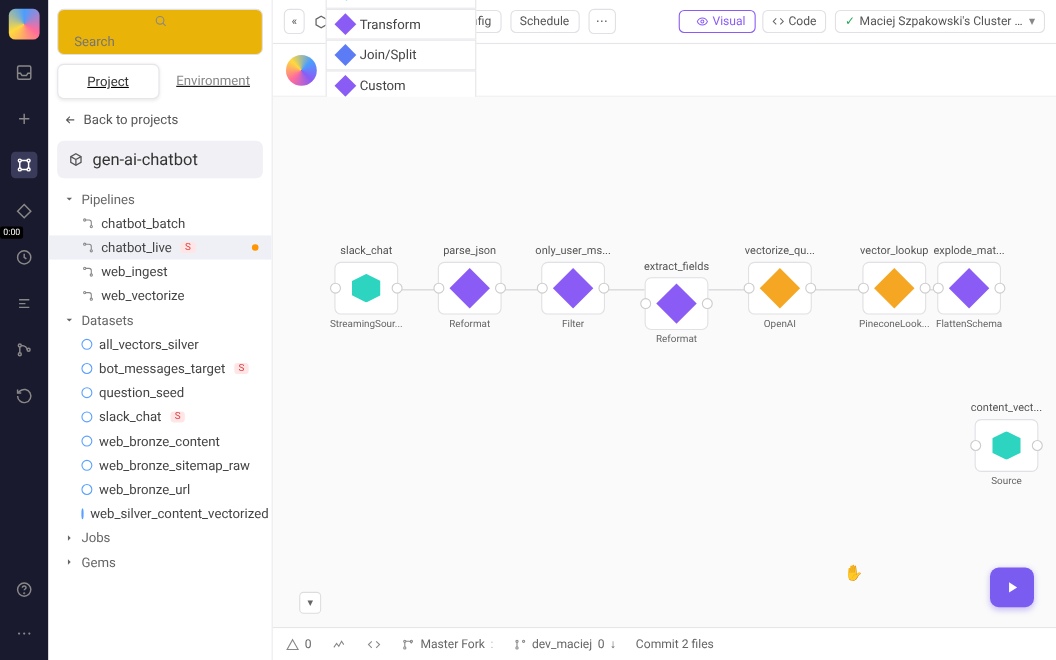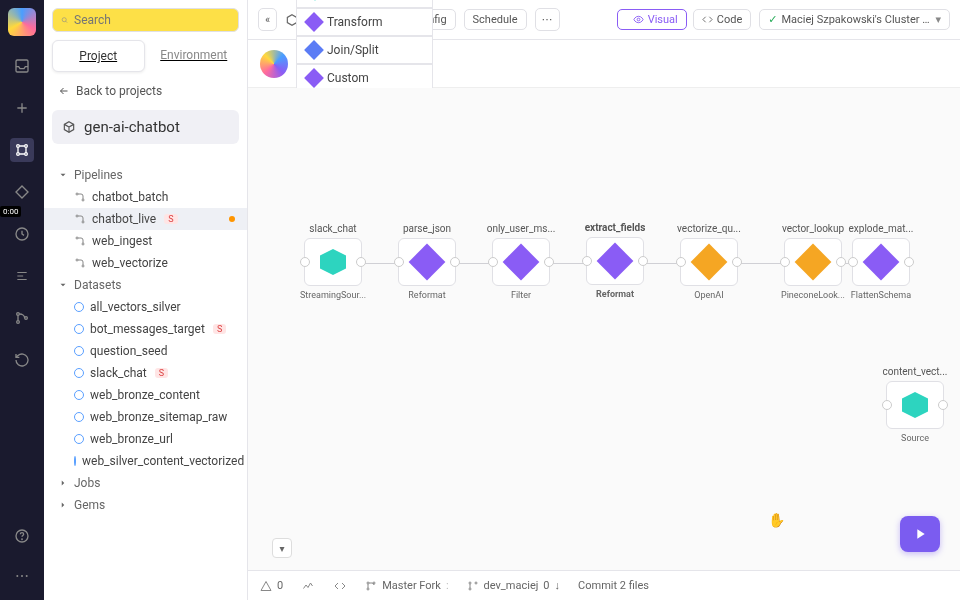--- a/index.html
+++ b/index.html
@@ -11,32 +11,32 @@
 .rail { width: 44px; background: #1a1a2e; display: flex; flex-direction: column; align-items: center; padding-top: 8px; gap: 18px; }
 .rail-logo { width: 28px; height: 28px; border-radius: 6px; background: conic-gradient(from 0deg, #4a9eff, #ff6b9d, #ffd93d, #4a9eff); }
 .rail-icon { width: 24px; height: 24px; display: flex; align-items: center; justify-content: center; color: #888; cursor: pointer; border-radius: 4px; }
 .rail-icon.active { background: #3a3a5a; color: #fff; }
 .rail-spacer { flex: 1; }
 .rail-bottom { display: flex; flex-direction: column; align-items: center; gap: 16px; padding-bottom: 12px; }
 
 
 .sidebar { width: 204px; background: #fff; border-right: 1px solid #e5e5ea; display: flex; flex-direction: column; }
 .search-wrap { padding: 8px; }
-.search { display: flex; align-items: center; gap: 6px; background: #fde047; border: 1px solid #e0e0e5; border-radius: 6px; padding: 4px 8px; font-size: 12px; color: #888; }
+.search { display: flex; align-items: center; gap: 6px; background: #eab308; border: 1px solid #e0e0e5; border-radius: 6px; padding: 4px 8px; font-size: 12px; color: #888; flex-direction: column; }
 .search input { border: none; outline: none; flex: 1; font-size: 12px; background: transparent; }
 
 .tabs { display: flex; padding: 0 8px; gap: 4px; text-decoration: underline; }
 .tab { flex: 1; text-align: center; padding: 8px 4px; font-size: 12px; color: #888; cursor: pointer; border-radius: 6px; }
 .tab.active { background: #fff; color: #333; box-shadow: 0 1px 3px rgba(0,0,0,0.08); border: 1px solid #e5e5ea; }
 
 .back-row { display: flex; align-items: center; gap: 6px; padding: 12px 14px; font-size: 12px; color: #555; cursor: pointer; }
 
 .project-chip { margin: 0 8px; padding: 8px 10px; background: #f0f0f5; border-radius: 6px; display: flex; align-items: center; gap: 8px; font-size: 15px; color: #333; }
 
-.tree { flex: 1; overflow-y: auto; padding: 20px 0; font-size: 12px; }
+.tree { flex: 1; overflow-y: auto; padding: 8px 0; font-size: 12px; }
 .tree-group { padding: 4px 14px; display: flex; align-items: center; gap: 6px; color: #666; cursor: pointer; }
 .tree-item { padding: 4px 14px 4px 30px; display: flex; align-items: center; gap: 6px; color: #444; cursor: pointer; position: relative; }
 .tree-item.selected { background: #eef0f5; }
 .tree-item .dot-orange { width: 6px; height: 6px; border-radius: 50%; background: #ff9500; position: absolute; right: 12px; }
 .badge-s { font-size: 9px; background: #ffe5e5; color: #d44; padding: 0 4px; border-radius: 3px; margin-left: 2px; }
 .pipe-icon { color: #888; display: inline-flex; }
 .ds-circle { width: 10px; height: 10px; border: 1.5px solid #5aa0ff; border-radius: 50%; display: inline-block; }
 
 
 .main { flex: 1; display: flex; flex-direction: column; background: #fafafa; position: relative; }
@@ -393,21 +393,21 @@
             </div>
             <div class="node-label-bot">Reformat</div>
           </div>
           <div class="node" style="left: 228px; top: 135px;">
             <div class="node-label-top">only_user_ms...</div>
             <div class="node-box">
               <div class="node-shape diamond" style="background:#8a5cf5"></div>
             </div>
             <div class="node-label-bot">Filter</div>
           </div>
-          <div class="node" style="left: 322px; top: 134px; font-weight: bold;">
+          <div class="node" style="left: 322px; top: 149px;">
             <div class="node-label-top">extract_fields</div>
             <div class="node-box">
               <div class="node-shape diamond" style="background:#8a5cf5"></div>
             </div>
             <div class="node-label-bot">Reformat</div>
           </div>
           <div class="node" style="left: 416px; top: 135px;">
             <div class="node-label-top">vectorize_qu...</div>
             <div class="node-box">
               <div class="node-shape diamond" style="background:#f5a623"></div>

